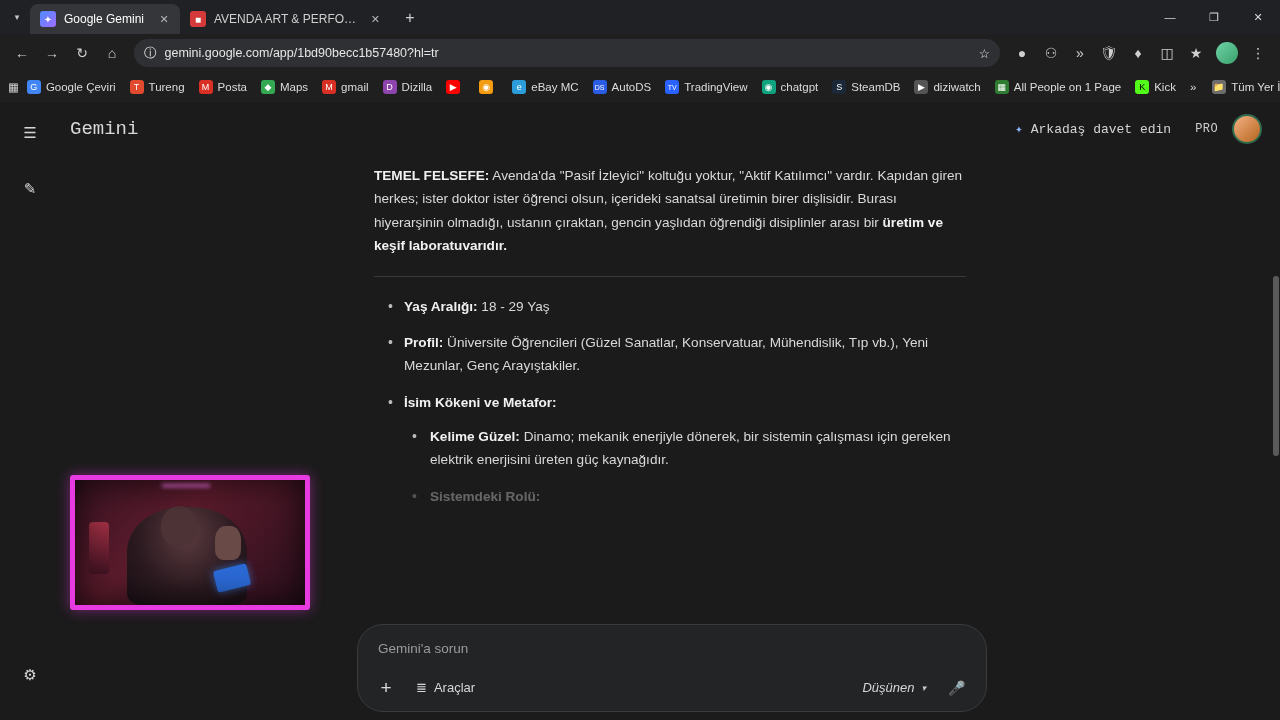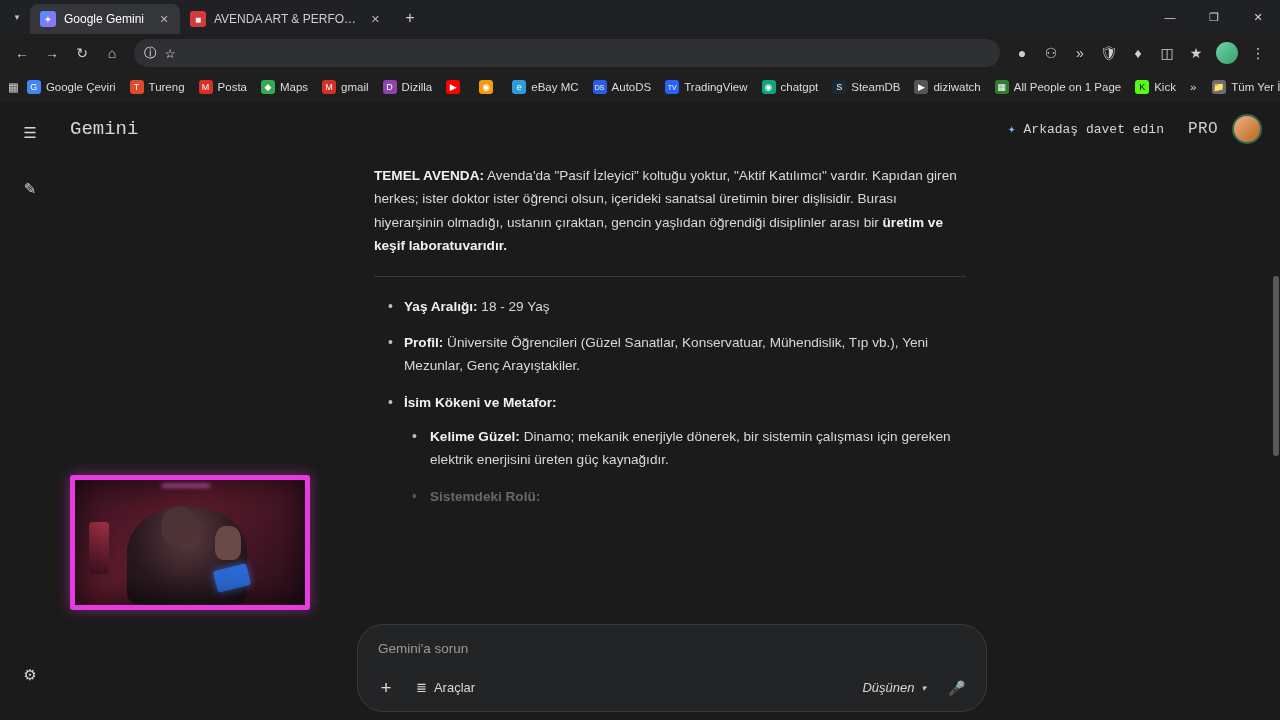--- a/index.html
+++ b/index.html
@@ -58,21 +58,21 @@
   .rail { width: 60px; flex: 0 0 60px; padding-top: 14px; display: flex; flex-direction: column; align-items: center; gap: 22px; }
   .rail-icon { width: 34px; height: 34px; display: flex; align-items: center; justify-content: center; color: #d6d6d6; border-radius: 50%; font-size: 15px; }
   .rail-bottom { position: absolute; left: 13px; bottom: 28px; }
 
   .main { flex: 1 1 auto; position: relative; display: flex; flex-direction: column; }
   .topbar { height: 54px; display: flex; align-items: center; padding: 0 18px 0 10px; font-family: Liberation Mono, monospace; }
   .brand { font-size: 19px; color: #d7d7d7; }
   .topbar-right { margin-left: auto; display: flex; align-items: center; gap: 14px; }
   .invite { display: flex; align-items: center; gap: 8px; font-size: 13px; color: #d4d4d4; padding: 6px 10px; border-radius: 16px; }
   .spark { color: #8ab4f8; font-size: 13px; }
-  .pro-badge { font-size: 16px; color: #cfcfcf; letter-spacing: .4px; }
+  .pro-badge { font-size: 12px; color: #cfcfcf; letter-spacing: .4px; }
   .user-avatar { width: 30px; height: 30px; border-radius: 50%; background: linear-gradient(135deg,#f4b183,#b5651d); border: 2px solid #2f6b4f; }
 
   .convo { flex: 1 1 auto; overflow: hidden; padding: 0 0 0 0; position: relative; }
   .content { width: 592px; margin: 0 auto; padding-top: 8px; font-size: 13.6px; line-height: 1.72; color: #d9d9d9; }
   .content b, .content strong { color: #f1f1f1; font-weight: bold; }
   .para { margin-bottom: 18px; }
   .hr { height: 1px; background: #3a3a3a; margin: 10px 0 18px; }
   .h-sec { font-size: 14.5px; font-weight: bold; color: #f1f1f1; margin-bottom: 14px; }
   ul { list-style: none; }
   .lvl1 > li { position: relative; padding-left: 30px; margin-bottom: 13px; }
@@ -151,20 +151,21 @@
   </div>
 
   <div class="toolbar">
     <div class="tb-icon">←</div>
     <div class="tb-icon">→</div>
     <div class="tb-icon">↻</div>
     <div class="tb-icon">⌂</div>
 
     <div class="omnibox">
       <span>ⓘ</span>
+      <span class="url">gemini.google.com/app/1bd90becc1b57480?hl=tr</span>
       <span>☆</span>
     </div>
 
     <div class="tb-right">
       <div class="tb-icon">●</div>
       <div class="tb-icon">⚇</div>
       <div class="tb-icon">»</div>
       <div class="tb-icon">🛡</div>
       <div class="tb-icon">♦</div>
       <div class="tb-icon">◫</div>
@@ -269,21 +270,21 @@
           </div>
           <div class="pro-badge">PRO</div>
           <div class="user-avatar"></div>
         </div>
       </div>
 
       <div class="convo">
         <div class="content">
 
           <div class="para">
-            <b>TEMEL AVENDA:</b><span> Avenda'da "Pasif İzleyici" koltuğu yoktur, "Aktif Katılımcı" vardır. Kapıdan giren herkes; ister doktor ister öğrenci olsun, içerideki sanatsal üretimin birer dişlisidir. Burası hiyerarşinin olmadığı, ustanın çıraktan, gencin yaşlıdan öğrendiği disiplinler arası bir </span><b>üretim ve keşif laboratuvarıdır.</b>
+            <b>TEMEL FELSEFE:</b><span> Avenda'da "Pasif İzleyici" koltuğu yoktur, "Aktif Katılımcı" vardır. Kapıdan giren herkes; ister doktor ister öğrenci olsun, içerideki sanatsal üretimin birer dişlisidir. Burası hiyerarşinin olmadığı, ustanın çıraktan, gencin yaşlıdan öğrendiği disiplinler arası bir </span><b>üretim ve keşif laboratuvarıdır.</b>
           </div>
 
           <div class="hr"></div>
 
 
           <ul class="lvl1">
             <li>
               <b>Yaş Aralığı:</b><span> 18 - 29 Yaş</span>
             </li>
             <li>

